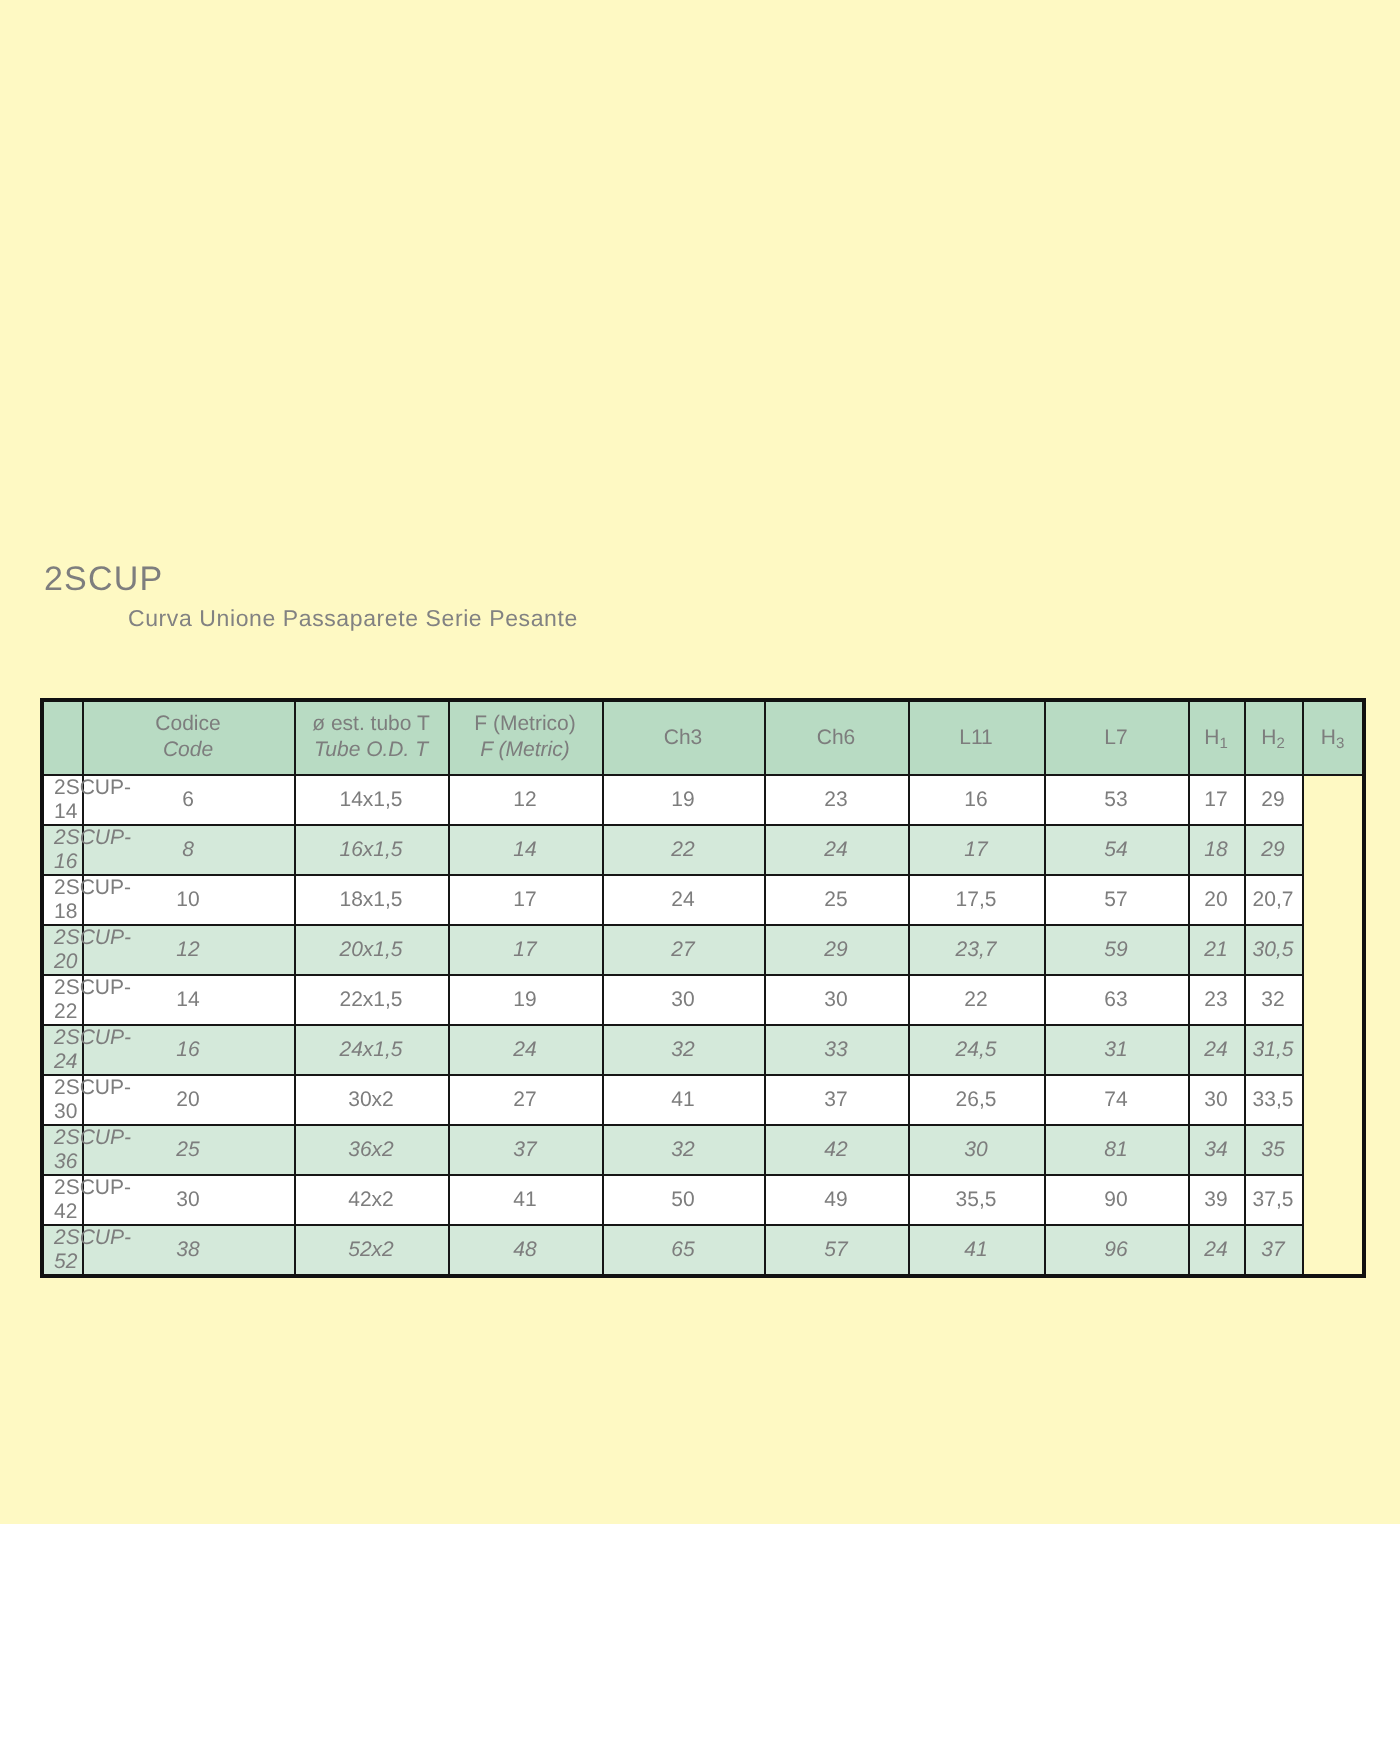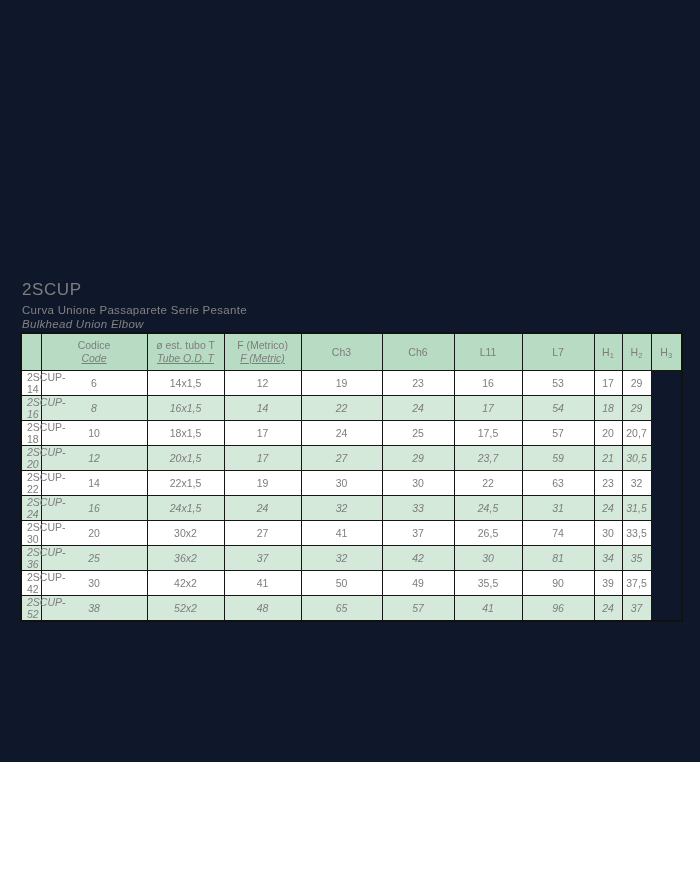--- a/index.html
+++ b/index.html
@@ -12,52 +12,53 @@
     height: 869px;
     position: relative;
     font-family: "Liberation Sans", sans-serif;
     color: #7f7f7f;
     overflow: hidden;
   }
   .page {
     position: absolute;
     left: 0; top: 0;
     width: 700px; height: 762px;
-    background: #0f172a;
+    background: #fef9c3;
   }
   .title-block {
     position: absolute;
     left: 22px;
     top: 280px;
     width: 500px;
   }
   .product-code {
     font-size: 17px;
     letter-spacing: 0.6px;
     color: #7e7e7e;
     line-height: 19px;
   }
   .subtitle-it {
     font-size: 11.5px;
     letter-spacing: 0.3px;
     color: #828282;
     line-height: 14px;
     margin-top: 4px;
+    margin-left: 42px;
   }
   .subtitle-en {
     font-size: 11.5px;
     letter-spacing: 0.3px;
     color: #828282;
     font-style: italic;
     line-height: 14px;
   }
   table.spec {
     position: absolute;
     left: 20px;
-    top: 332px;
+    top: 349px;
     border-collapse: collapse;
     table-layout: fixed;
     width: 661px;
     font-size: 10.5px;
     color: #7d7d7d;
     padding-left: 48px;
   }
   table.spec, table.spec th, table.spec td {
     border: 1px solid #161616;
   }
@@ -83,36 +84,35 @@
   table.spec td.strip {
     background: #b8dbc3;
     padding: 0;
   }
   table.spec tr.green td { background: #d4e9da; font-style: italic; }
   table.spec tr.white td { background: #ffffff; }
   table.spec td.code-col {
     text-align: left;
     padding-left: 5px;
   }
-  .hdr-en { font-style: italic; text-decoration: underline; }
+  .hdr-en { font-style: italic; }
   th sub {
     font-size: 7.5px;
     vertical-align: -2px;
     line-height: 0;
   }
 </style>
 </head>
 <body>
 
 <div class="page">
 
   <div class="title-block">
     <div class="product-code">2SCUP</div>
     <div class="subtitle-it">Curva Unione Passaparete Serie Pesante</div>
-    <div class="subtitle-en">Bulkhead Union Elbow</div>
   </div>
 
   <table class="spec">
     <colgroup>
       <col style="width:20px">
       <col style="width:106px">
       <col style="width:77px">
       <col style="width:77px">
       <col style="width:81px">
       <col style="width:72px">

